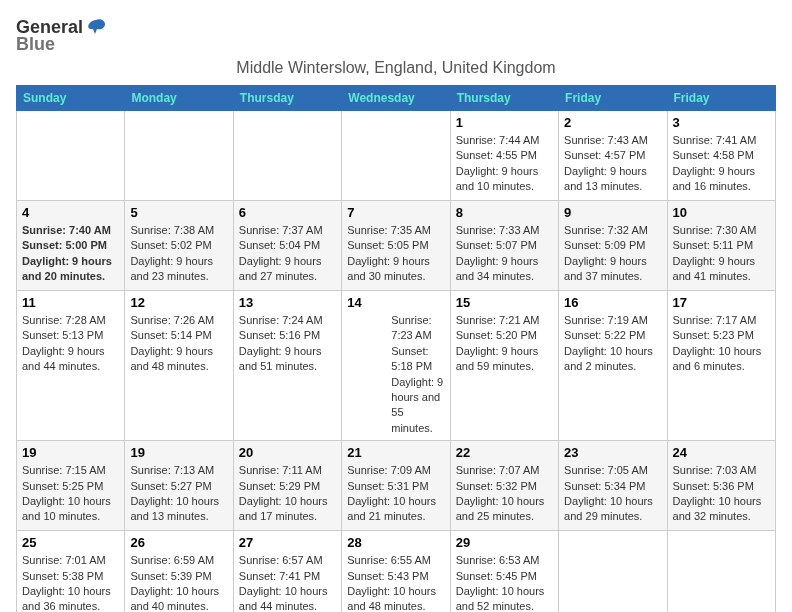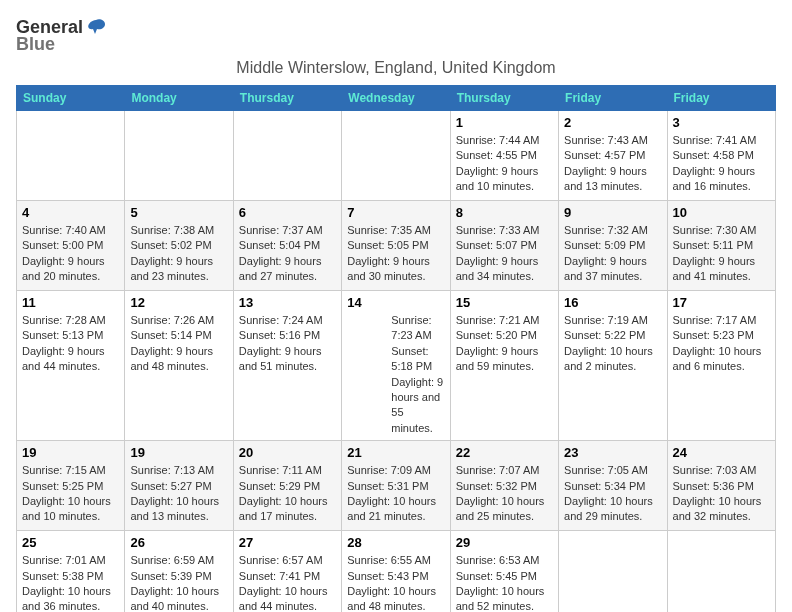--- a/index.html
+++ b/index.html
@@ -131,21 +131,21 @@
           <td>
             <span class="day-number">3</span>
             <div class="day-info" style="white-space: pre-line;">Sunrise: 7:41 AM
 Sunset: 4:58 PM
 Daylight: 9 hours and 16 minutes.</div>
           </td>
         </tr>
         <tr>
           <td>
             <span class="day-number">4</span>
-            <div class="day-info" style="white-space: pre-line;">Sunrise: 7:40 AM
+            <div class="day-info" style="white-space: pre-line; font-weight: bold;">Sunrise: 7:40 AM
 Sunset: 5:00 PM
 Daylight: 9 hours and 20 minutes.</div>
           </td>
           <td>
             <span class="day-number">5</span>
             <div class="day-info" style="white-space: pre-line;">Sunrise: 7:38 AM
 Sunset: 5:02 PM
 Daylight: 9 hours and 23 minutes.</div>
           </td>
           <td>

